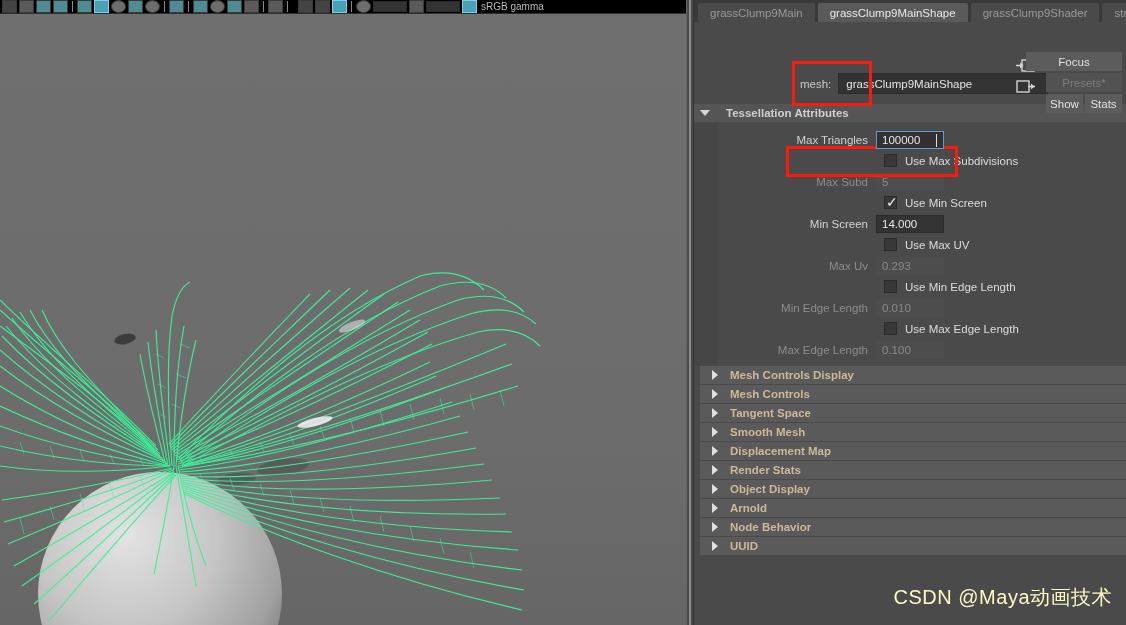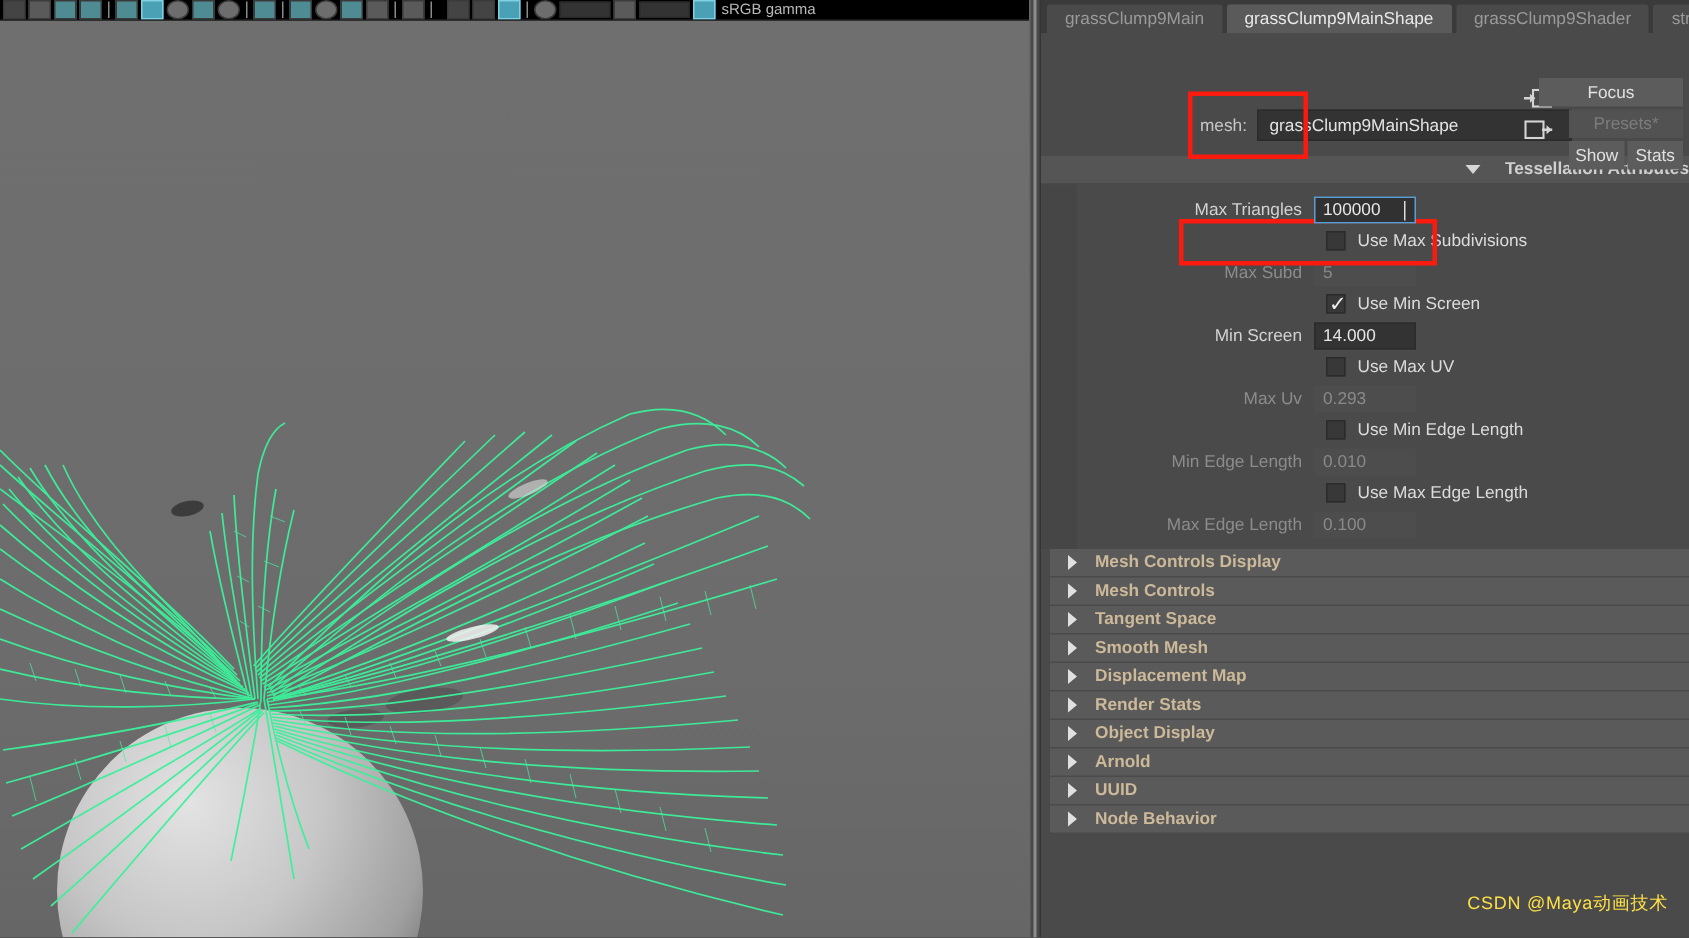--- a/index.html
+++ b/index.html
@@ -129,21 +129,21 @@
 
   
   .sec-head {
     display: flex; align-items: center;
     height: 18px; background: #5a5a5a;
     margin: 0 0 1px 6px;
     color: #ccb999; font-size: 11.5px; font-weight: bold;
     cursor: default;
   }
   .sec-head .arrow { width: 30px; display:flex; align-items:center; justify-content:center; }
-  .sec-head.open { color: #cfcfcf; background:#555; margin-left:0; padding-left:6px;justify-content:flex-end; }
+  .sec-head.open { color: #cfcfcf; background:#555; margin-left:0; padding-left:6px; }
   .tri-down {
     width: 0; height: 0;
     border-left: 5.5px solid transparent; border-right: 5.5px solid transparent;
     border-top: 6px solid #d6d6d6;
   }
   .tri-right {
     width: 0; height: 0;
     border-top: 5.5px solid transparent; border-bottom: 5.5px solid transparent;
     border-left: 6px solid #e0e0e0;
   }
@@ -188,21 +188,21 @@
   .cbox.checked::after {
     content: "\2713"; position: absolute; left: 1px; top: -3px;
     font-size: 14px; color: #f0f0f0; line-height: 16px;
   }
   .check-label { font-size: 11.5px; color: #dcdcdc; }
   #redbox-maxtri { left: 68px; top: 23px; width: 172px; height: 31px; }
 
   
   .watermark {
     position: absolute; right: 14px; bottom: 14px;
-    font-size: 12px; color: #fde047;
+    font-size: 20px; color: #fef9c3;
     letter-spacing: 0.5px;
     pointer-events: none;
   }
 </style>
 </head>
 <body>
 
 <div id="app">
 
   <div class="toolbar">
@@ -518,26 +518,26 @@
         <div class="sec-head">
           <span class="arrow">
             <span class="tri-right"></span>
           </span>
           <span>Arnold</span>
         </div>
         <div class="sec-head">
           <span class="arrow">
             <span class="tri-right"></span>
           </span>
+          <span>Node Behavior</span>
+        </div>
+        <div class="sec-head">
+          <span class="arrow">
+            <span class="tri-right"></span>
+          </span>
           <span>UUID</span>
-        </div>
-        <div class="sec-head">
-          <span class="arrow">
-            <span class="tri-right"></span>
-          </span>
-          <span>Node Behavior</span>
         </div>
       </div>
 
   </div>
 
   <div class="watermark">CSDN @Maya动画技术</div>
 </div>
 
 </body></html>

